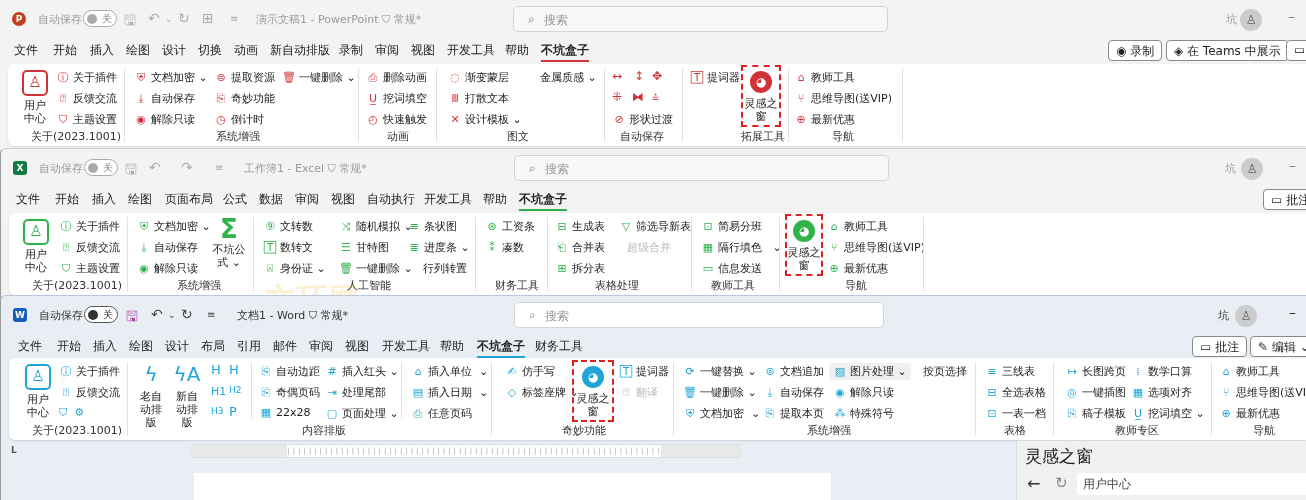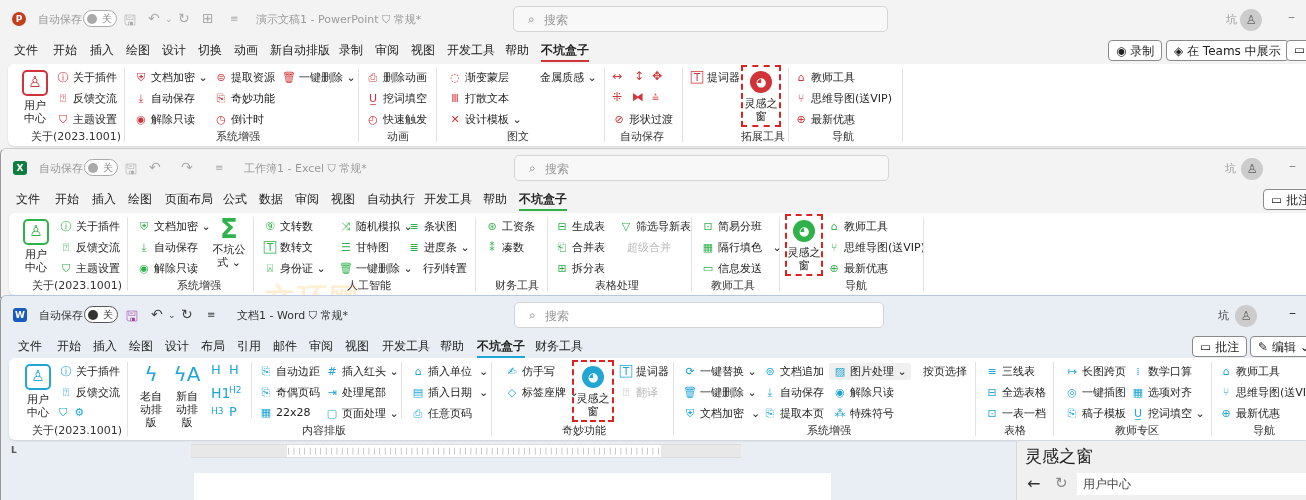--- a/index.html
+++ b/index.html
@@ -283,21 +283,21 @@
     <span class="item" style="left:50px;top:6px"><span class="ic">ⓘ</span><span>关于插件</span></span>
     <span class="item" style="left:50px;top:27px"><span class="ic">⍰</span><span>反馈交流</span></span>
     <span class="item" style="left:50px;top:48px;color:#1fa5d6"><span>⛉</span> &nbsp;<span>⚙</span></span>
     <span class="glabel" style="left:18px;width:100px">关于(2023.1001)</span>
     <div class="sep" style="left:118px"></div>
 
     <div class="bigbtn" style="left:126px;top:4px;width:32px"><span style="display:block;color:#1fa5d6;font-size:20px;line-height:24px;height:28px">ϟ</span><span>老自动排版</span></div>
     <div class="bigbtn" style="left:162px;top:4px;width:32px"><span style="display:block;color:#1fa5d6;font-size:20px;line-height:24px;height:28px">ϟA</span><span>新自动排版</span></div>
     <span class="item" style="left:202px;top:4px;color:#1fa5d6;font-size:13px">H</span>
     <span class="item" style="left:220px;top:4px;color:#1fa5d6;font-size:13px">H</span>
-    <span class="item" style="left:202px;top:27px;color:#1fa5d6;font-size:14px">H1</span>
+    <span class="item" style="left:202px;top:27px;color:#1fa5d6;font-size:11px">H1</span>
     <span class="item" style="left:220px;top:27px;color:#1fa5d6;font-size:9px">H2</span>
     <span class="item" style="left:202px;top:48px;color:#1fa5d6;font-size:9px">H3</span>
     <span class="item" style="left:220px;top:46px;color:#1fa5d6;font-size:13px">P</span>
     <div class="sep" style="left:242px;height:56px"></div>
     <span class="item" style="left:250px;top:6px"><span class="ic">⎘</span><span>自动边距</span></span>
     <span class="item" style="left:250px;top:27px"><span class="ic">⎘</span><span>奇偶页码</span></span>
     <span class="item" style="left:250px;top:48px"><span class="ic">▦</span><span>22x28</span></span>
     <span class="item" style="left:316px;top:6px"><span class="ic">#</span><span>插入红头</span> ⌄</span>
     <span class="item" style="left:316px;top:27px"><span class="ic">⇥</span><span>处理尾部</span></span>
     <span class="item" style="left:316px;top:48px"><span class="ic">▢</span><span>页面处理</span> ⌄</span>

